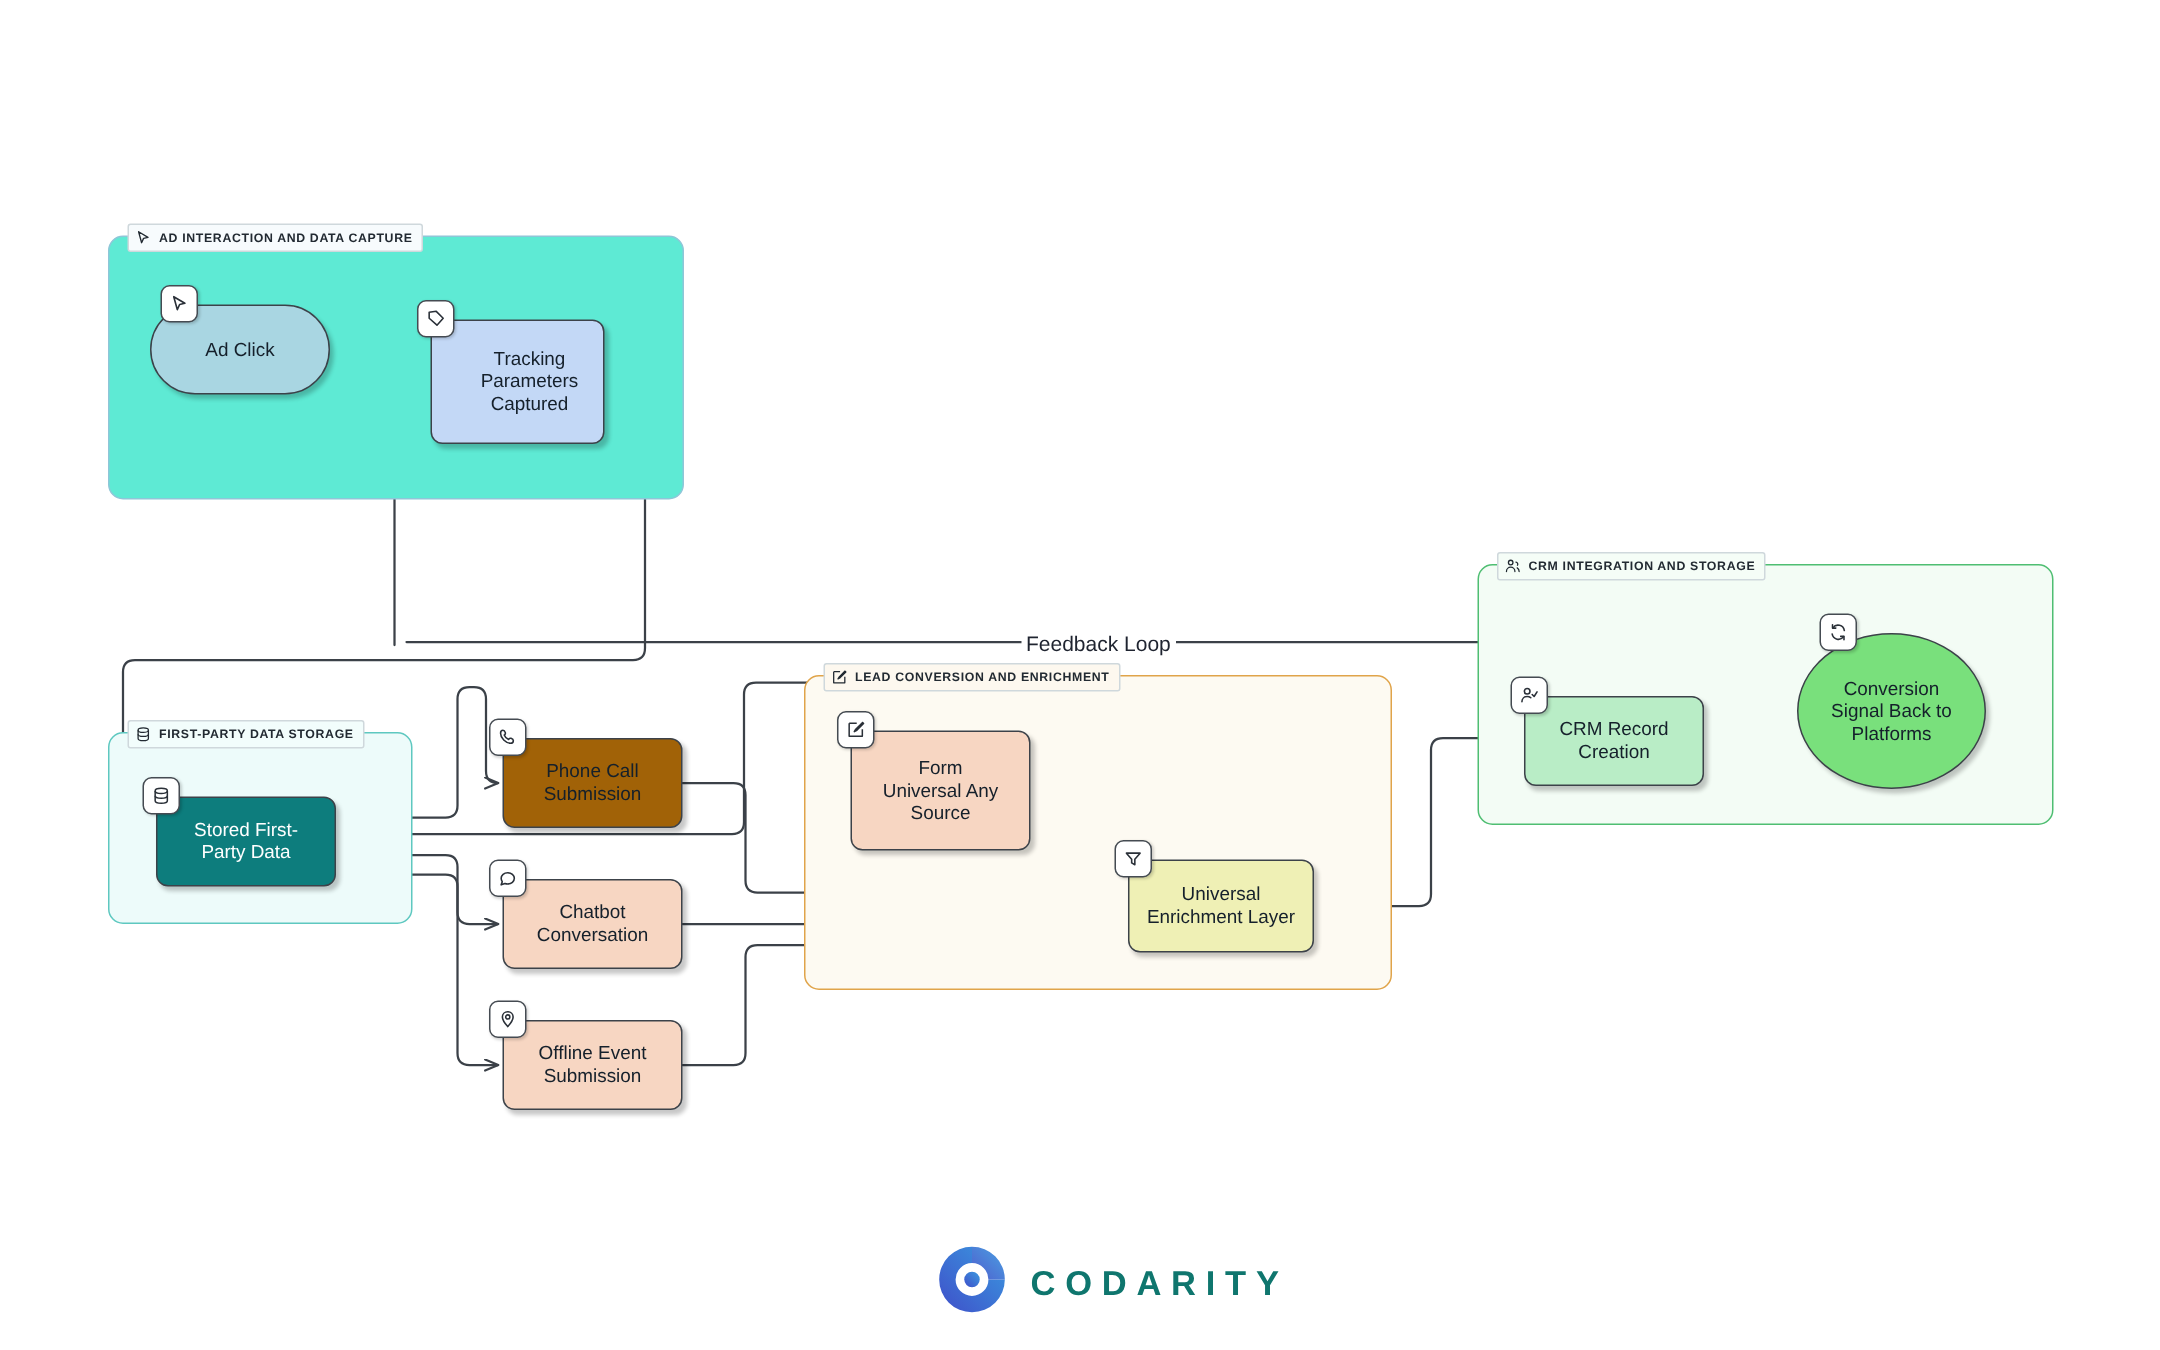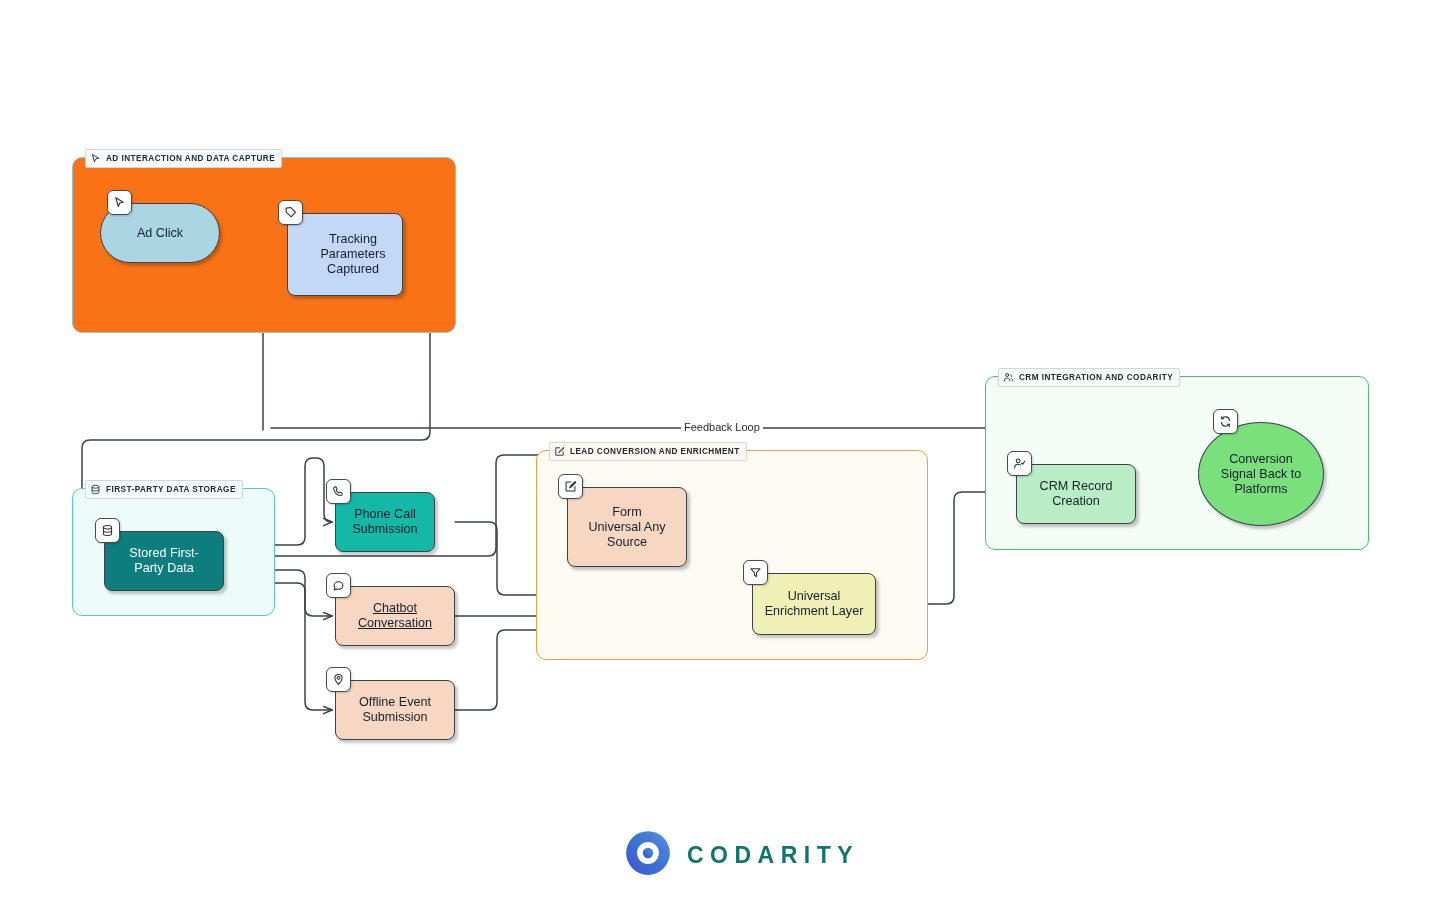--- a/index.html
+++ b/index.html
@@ -89,21 +89,21 @@
     box-shadow: 1px 1px 2px rgba(0,0,0,0.18);
   }
   .node-badge svg { display: block; }
 
   .pill { border-radius: 44px; }
   .ellipse { border-radius: 50%; }
 
   
   .edge-label {
     position: absolute;
-    font-size: 11px;
+    font-size: 14px;
     color: #1f2430;
     background: #ffffff;
     padding: 0 3px;
     white-space: nowrap;
   }
 
   
   .brand {
     position: absolute;
     display: flex;
@@ -154,21 +154,21 @@
 
       <path d="M876,604 L946,604 Q954,604 954,596 L954,500 Q954,492 962,492 L1000,492 L1008,492" marker-end="url(#arr)"></path>
 
       <path d="M1136,494 L1172,494 L1190,494" marker-end="url(#arr)"></path>
 
       <path d="M1201,448 L1180,448 Q1172,448 1172,440 L1172,436 Q1172,428 1164,428 L271,428"></path>
 
     </g>
   </svg>
 
-  <div class="group" style="left:72px; top:157px; width:384px; height:176px; background:#f97316; border-color:#8fc6d8;text-decoration:underline;">
+  <div class="group" style="left:72px; top:157px; width:384px; height:176px; background:#5eead4; border-color:#8fc6d8;text-decoration:underline;">
     <div class="group-label" style="background:#f7fbfd;">
       <span>
         <svg width="11" height="11" viewBox="0 0 16 16" fill="none" stroke="#222a32" stroke-width="1.3" stroke-linejoin="round">
           <path d="M3.5 2.2 L12.6 7.6 L8.3 8.6 L6.4 12.8 Z"></path>
         </svg>
       </span>
       <span>AD INTERACTION AND DATA CAPTURE</span>
     </div>
   </div>
 
@@ -200,21 +200,21 @@
   <div class="group" style="left:985px; top:376px; width:384px; height:174px; background:#f3fcf5; border-color:#4fbe72;">
     <div class="group-label" style="background:#f5fdf7;">
       <span>
         <svg width="11" height="11" viewBox="0 0 16 16" fill="none" stroke="#222a32" stroke-width="1.25" stroke-linecap="round">
           <circle cx="6" cy="4.4" r="2.2"></circle>
           <path d="M1.9 13.1 c0-2.5 1.9-4.2 4.1-4.2 c2.2 0 4.1 1.7 4.1 4.2"></path>
           <path d="M11.1 4.0 a2 2 0 0 1 1.5 3.0"></path>
           <path d="M12.3 9.6 c1.2 0.7 1.9 1.9 1.9 3.5"></path>
         </svg>
       </span>
-      <span>CRM INTEGRATION AND CODARITY</span>
+      <span>CRM INTEGRATION AND STORAGE</span>
     </div>
   </div>
 
   <div class="node pill" style="left:100px; top:203px; width:120px; height:60px; background:#a9d6e2;">
     <span class="node-badge" style="left:6px; top:-14px;">
       <svg width="13" height="13" viewBox="0 0 16 16" fill="none" stroke="#2a3038" stroke-width="1.35" stroke-linejoin="round">
         <path d="M3.5 2.2 L12.6 7.6 L8.3 8.6 L6.4 12.8 Z"></path>
       </svg>
     </span>
     <span class="node-label">Ad Click</span>
@@ -236,31 +236,31 @@
       <svg width="13" height="13" viewBox="0 0 16 16" fill="none" stroke="#2a3038" stroke-width="1.25">
         <ellipse cx="8" cy="4" rx="5" ry="2.1"></ellipse>
         <path d="M3 4 L3 12 C3 13.2 5.2 14.1 8 14.1 C10.8 14.1 13 13.2 13 12 L13 4"></path>
         <path d="M3 8 C3 9.2 5.2 10.1 8 10.1 C10.8 10.1 13 9.2 13 8"></path>
       </svg>
     </span>
     <span class="node-label">Stored First-
 Party Data</span>
   </div>
 
-  <div class="node" style="left:335px; top:492px; width:100px; height:60px; background:#14b8a6;">
+  <div class="node" style="left:335px; top:492px; width:120px; height:60px; background:#a16207;">
     <span class="node-badge">
       <svg width="13" height="13" viewBox="0 0 16 16" fill="none" stroke="#2a3038" stroke-width="1.3" stroke-linejoin="round">
         <path d="M4.1 2.3 c1.2 0 1.5 0.6 1.9 1.9 c0.4 1.3 -0.5 1.6 -0.9 2.0 c0.6 1.6 2.0 3.0 3.6 3.6 c0.4 -0.4 0.7 -1.3 2.0 -0.9 c1.3 0.4 1.9 0.7 1.9 1.9 c0 1.2 -1.1 2.1 -2.3 2.1 c-4.0 0 -8.2 -4.2 -8.2 -8.2 c0 -1.2 0.8 -2.4 2.0 -2.4 Z"></path>
       </svg>
     </span>
     <span class="node-label">Phone Call
 Submission</span>
   </div>
 
-  <div class="node" style="left:335px; top:586px; width:120px; height:60px; background:#f7d6c2;text-decoration:underline;">
+  <div class="node" style="left:335px; top:586px; width:120px; height:60px; background:#f7d6c2;">
     <span class="node-badge">
       <svg width="13" height="13" viewBox="0 0 16 16" fill="none" stroke="#2a3038" stroke-width="1.3" stroke-linejoin="round">
         <path d="M13.4 8.1 c0 2.6 -2.4 4.6 -5.4 4.6 c-0.8 0 -1.6 -0.1 -2.3 -0.4 L2.6 13.4 L3.5 10.8 C2.9 10.0 2.6 9.1 2.6 8.1 c0 -2.6 2.4 -4.6 5.4 -4.6 c3.0 0 5.4 2.0 5.4 4.6 Z"></path>
       </svg>
     </span>
     <span class="node-label">Chatbot
 Conversation</span>
   </div>
 
   <div class="node" style="left:335px; top:680px; width:120px; height:60px; background:#f7d6c2;">

